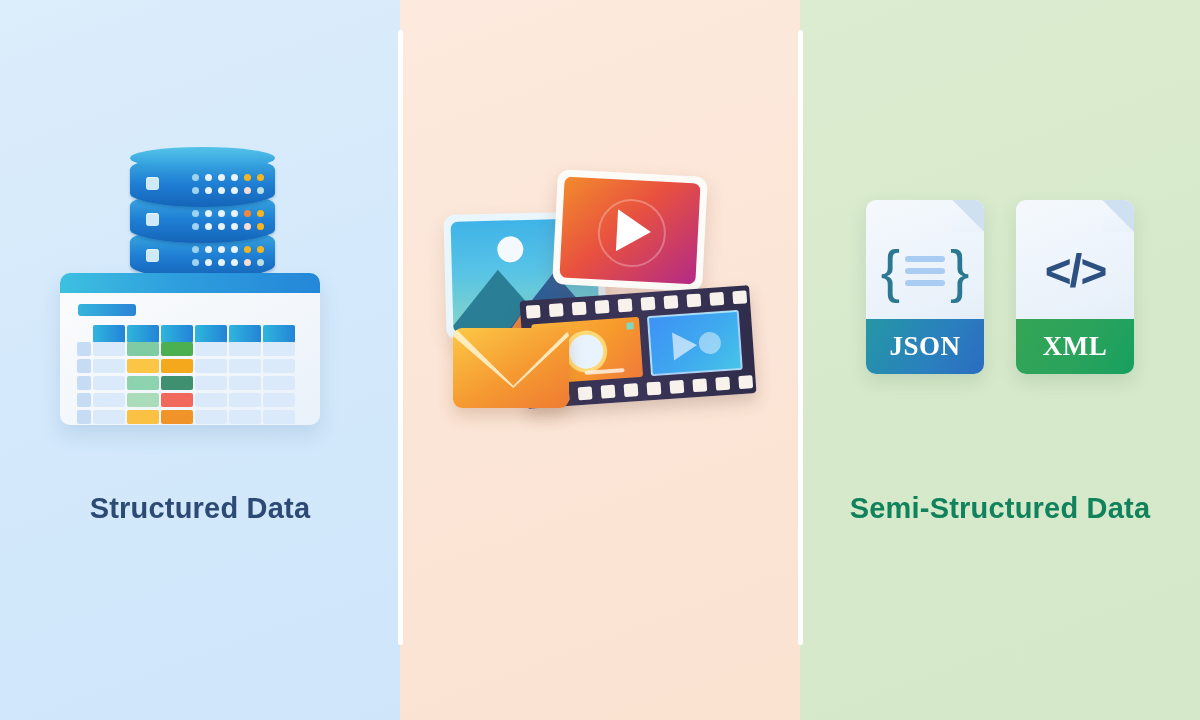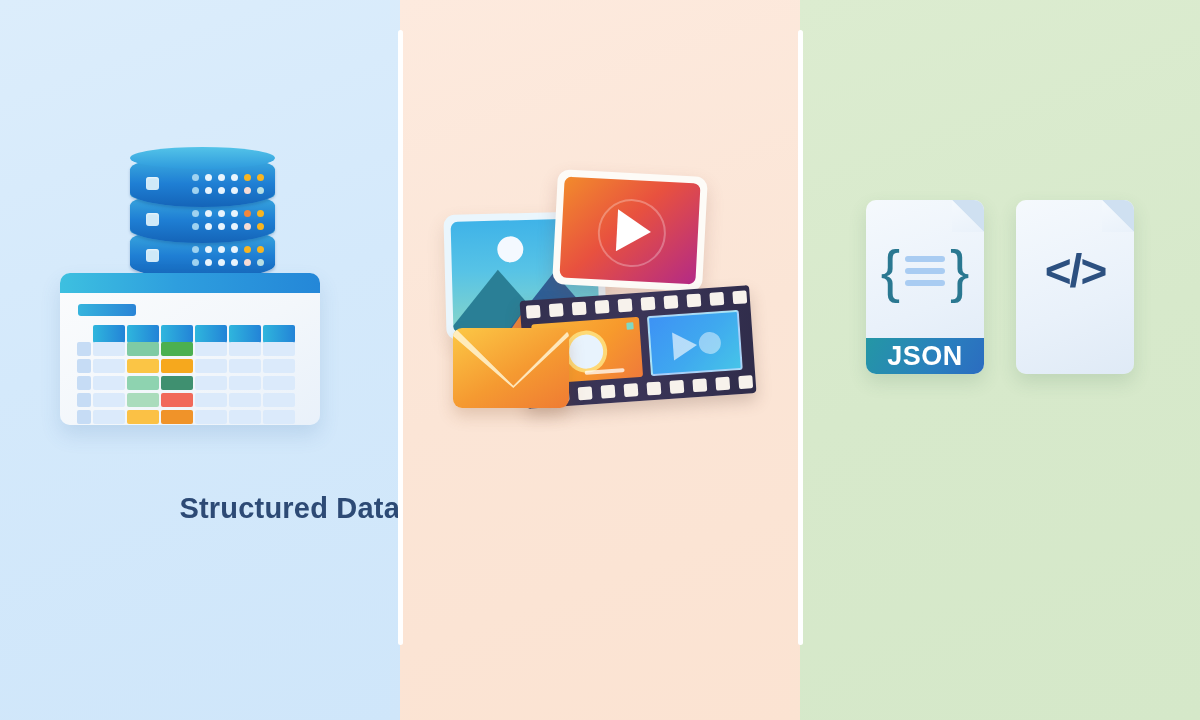--- a/index.html
+++ b/index.html
@@ -52,21 +52,21 @@
   .caption {
     position: absolute;
     left: 0;
     right: 0;
     top: 492px;
     text-align: center;
     font-size: 29px;
     font-weight: bold;
     letter-spacing: 0.2px;
   }
-  .caption-structured   { color: #2d4a75; text-align: right; }
+  .caption-structured   { color: #2d4a75; }
   .caption-unstructured { color: #d0801e; }
   .caption-semi         { color: #10825c; }
 
   
   .divider {
     position: absolute;
     top: 30px;
     width: 5px;
     height: 615px;
     background: #ffffff;
@@ -331,28 +331,29 @@
     position: absolute;
     left: 0; right: 0; top: 34px;
     height: 74px;
     display: flex;
     align-items: center;
     justify-content: center;
   }
   .file-label {
     position: absolute;
     left: 0; right: 0; bottom: 0;
-    height: 36px;
+    height: 55px;
     display: flex;
     align-items: center;
     justify-content: center;
     font-size: 27px;
     font-weight: bold;
     color: #ffffff;
     letter-spacing: 0.5px;
+    font-family: Liberation Serif, serif;
   }
   .label-json { background: linear-gradient(120deg, #2497a5 0%, #2a7fbe 60%, #2b6cc0 100%); }
   .label-xml  { background: linear-gradient(120deg, #34a556 0%, #2aa35c 55%, #17a05f 100%); }
 
   .json-brace { font-size: 58px; color: #2a7891; font-weight: 300; line-height: 1; }
   .json-lines { display: flex; flex-direction: column; gap: 6px; margin: 0 5px; }
   .json-line { height: 6px; border-radius: 3px; background: #a9ccf2; }
   .json-line.l1 { width: 40px; }
   .json-line.l2 { width: 40px; }
   .json-line.l3 { width: 40px; }
@@ -568,23 +569,25 @@
             </div>
             <div class="file-label label-json">JSON</div>
           </div>
 
           <div class="file">
             <span class="file-fold"></span>
               <span class="file-fold2"></span>
             <div class="file-glyph">
               <span class="xml-glyph">&lt;/&gt;</span>
             </div>
+            <div class="file-label label-xml">XML</div>
           </div>
 
         </div>
       </div>
+      <div class="caption caption-semi">Semi-Structured Data</div>
     </div>
   </section>
 
   <div class="divider divider-1"></div>
   <div class="divider divider-2"></div>
 
 </div>
 
 </body></html>

